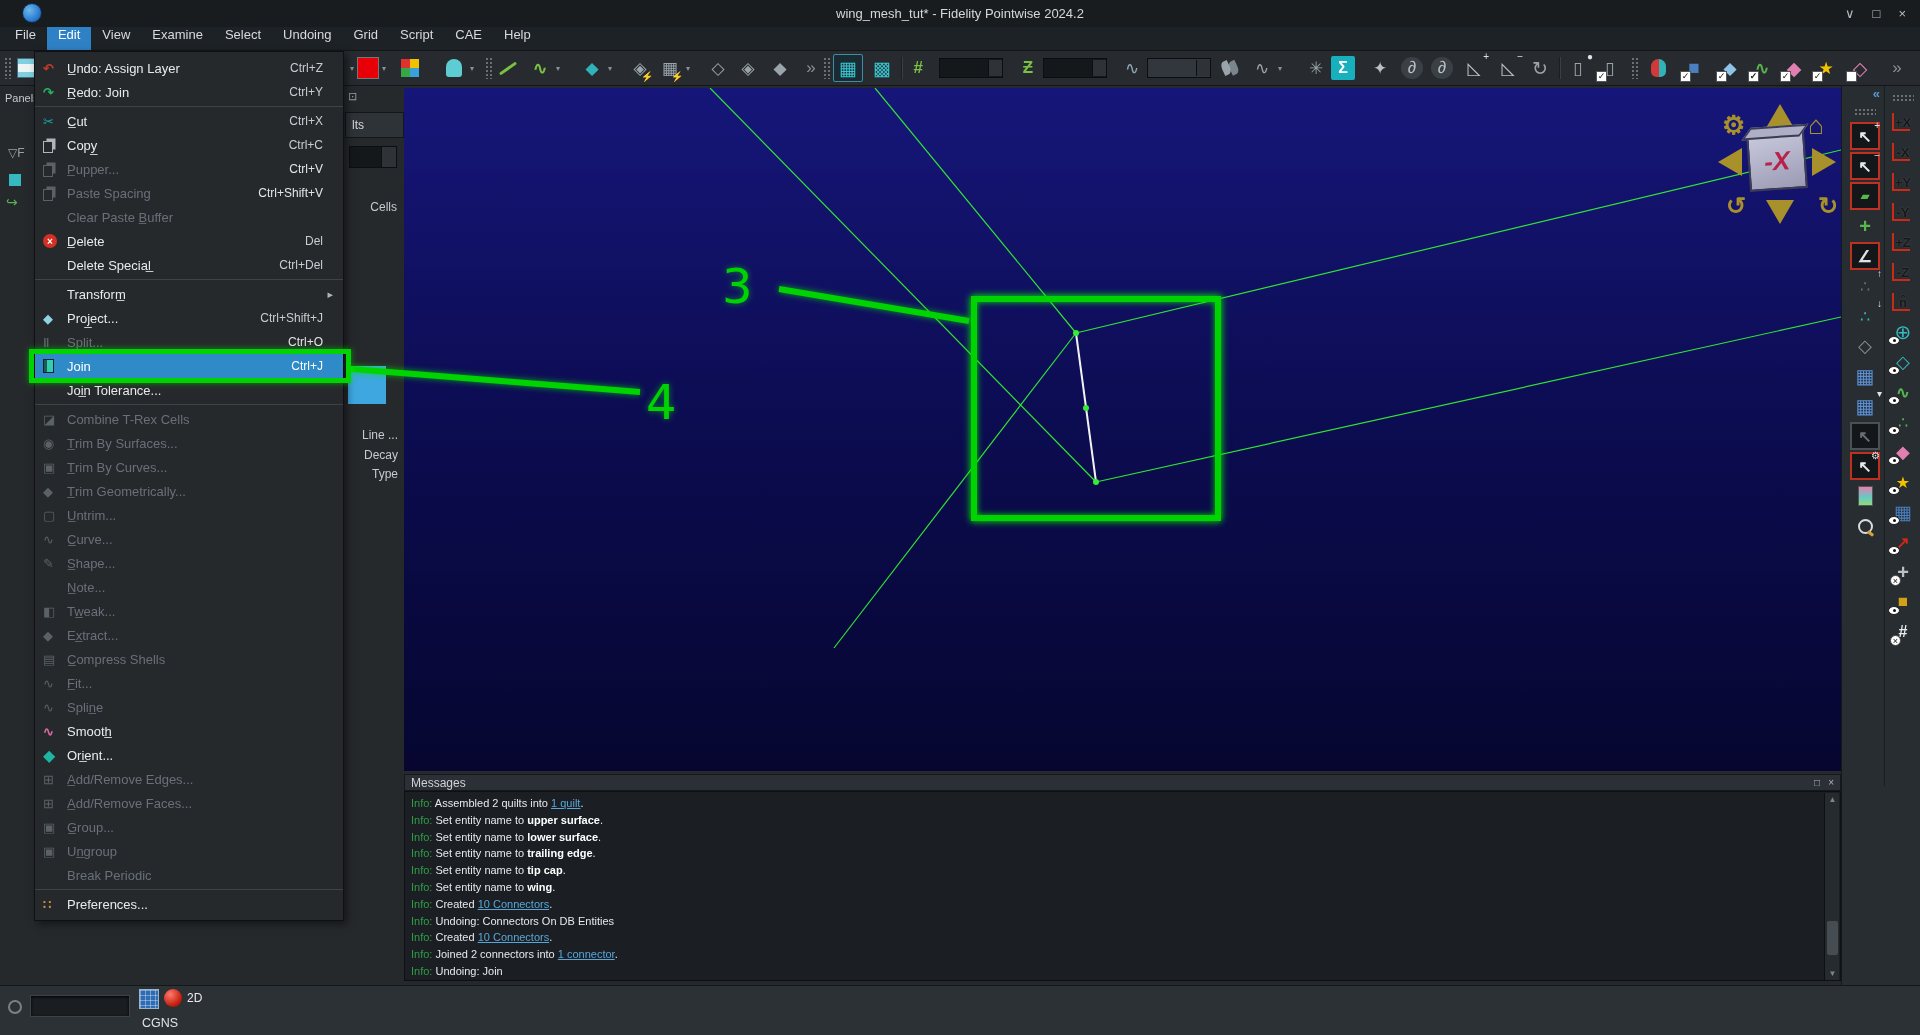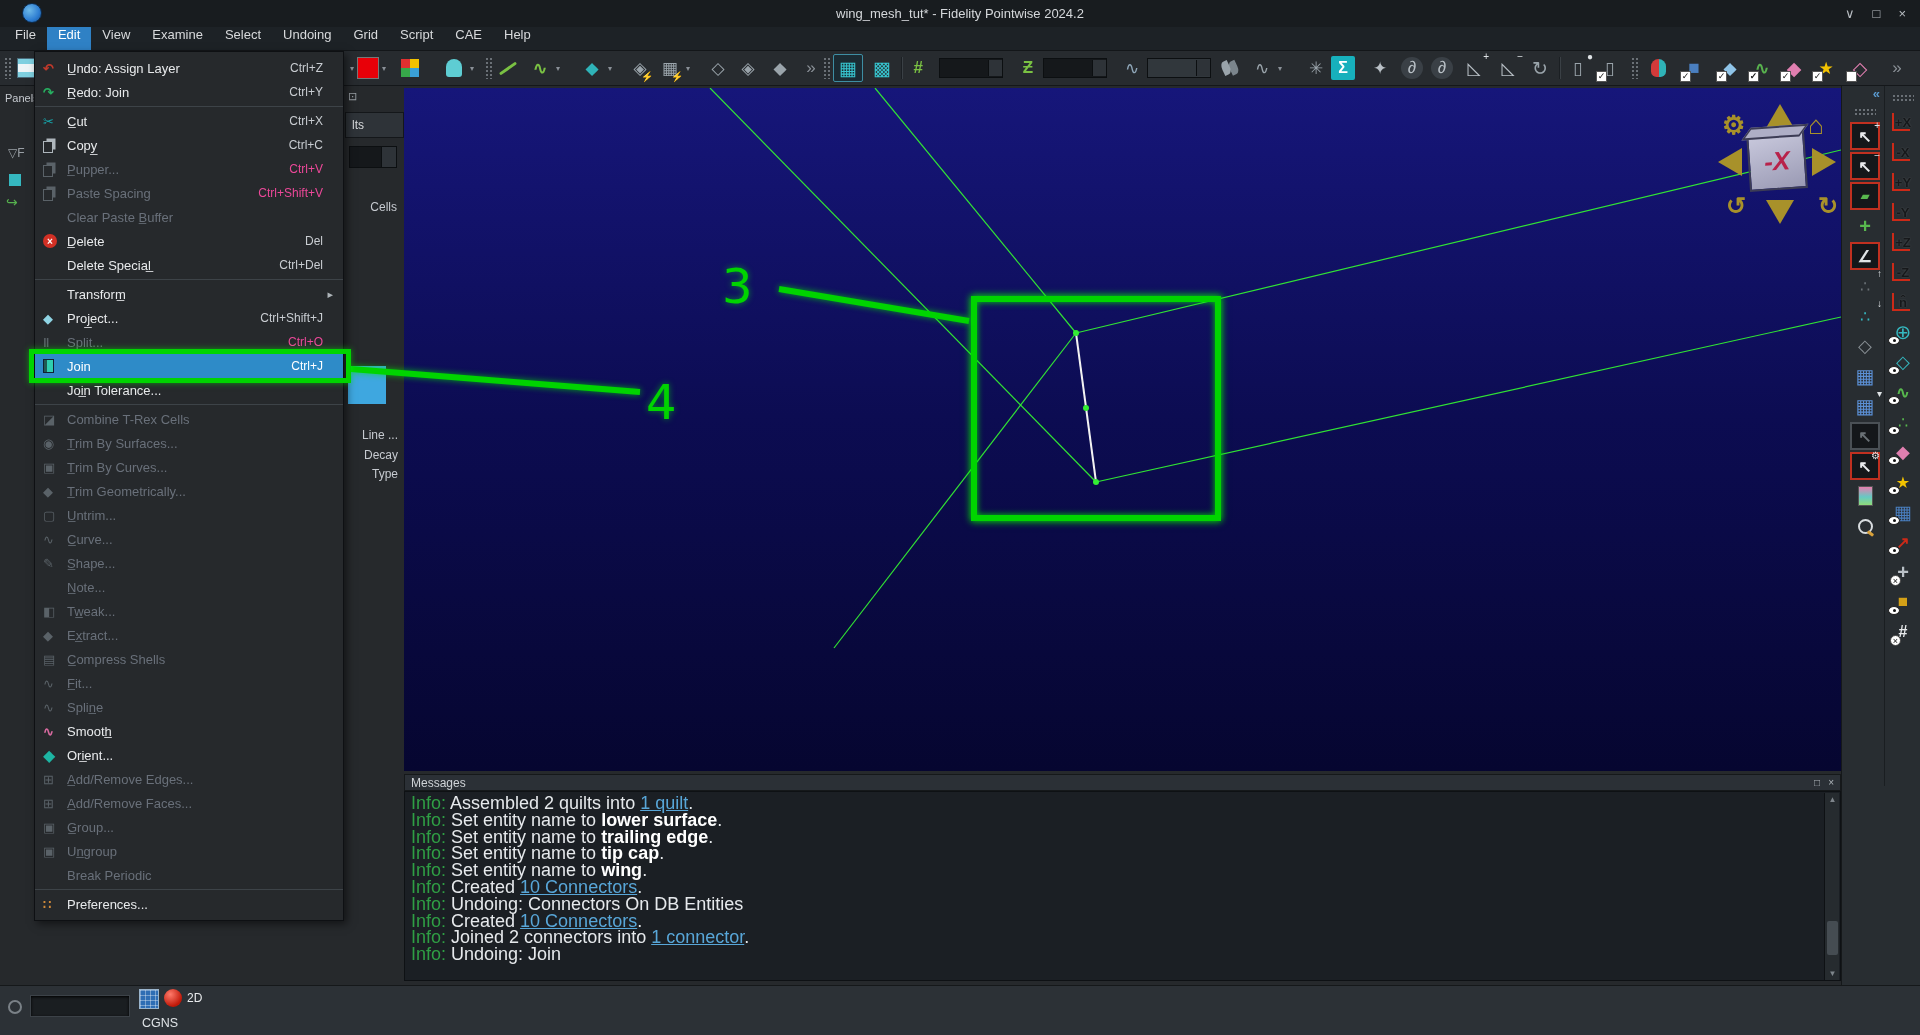--- a/index.html
+++ b/index.html
@@ -68,21 +68,21 @@
   
   .menu-panel { position:absolute; left:34px; top:51px; width:310px; background:#26292c; border:1px solid #0e1013;
        box-shadow:3px 3px 8px rgba(0,0,0,.5); z-index:40; padding:4px 0; }
   .mi { height:24px; display:flex; align-items:center; padding:0 10px 0 8px; font-size:13px; color:#e8eaec; }
   .mi.disabled { color:#69707a; }
   .mi.highlighted { background:#2e8bc8; color:#ffffff; }
   .mi.sep-row { height:5px; padding:0; background:linear-gradient(#0000 2px, #3d4348 2px, #3d4348 3px, #0000 3px); }
   .mi-icon { width:24px; font-size:13px; display:flex; align-items:center; justify-content:flex-start; flex:none; }
   .mi-label { flex:1; white-space:nowrap; }
   .mi-short { font-size:12px; color:#c9cdd2; }
-  .mi.disabled .mi-short { color:#ec4899; }
+  .mi.disabled .mi-short { color:#e5e5e5; }
   .mi.highlighted .mi-short { color:#ffffff; }
   .mi-arrow { width:10px; font-size:11px; color:#aeb5ba; text-align:right; }
   .mi-icon.delcirc .mi-g { width:14px; height:14px; background:#d23025; color:#fff; border-radius:50%; font-size:10px; font-weight:bold;
        display:flex; align-items:center; justify-content:center; }
   .mi-icon.joinicon .mi-g { width:11px; height:14px; background:linear-gradient(90deg,#1f5a54 34%, #2fcfb0 34%); color:transparent; border:1px solid #123; }
   .mi-icon.pages .mi-g { width:10px; height:12px; border:1.5px solid currentColor; box-shadow:3px -3px 0 -0.5px currentColor; color:inherit; font-size:0; margin-top:3px; }
 
   
   .viewport { position:absolute; left:404px; top:88px; width:1437px; height:683px;
        background:linear-gradient(180deg, #16167a 0%, #0c0c52 48%, #060630 100%); overflow:hidden; }
@@ -92,21 +92,21 @@
   .vc-cube { position:absolute; left:1344px; top:44px; width:58px; height:58px; transform:rotate(-4deg);
        background:linear-gradient(165deg,#c9c9dd,#9a9ab4); border:2px solid #3c3c55; display:flex; align-items:center; justify-content:center; }
   .vc-cube .face { color:#b8224a; font-size:26px; font-weight:bold; font-style:italic; }
   .vc-cube::before { content:""; position:absolute; left:-2px; top:-8px; width:100%; height:8px; background:#aeaec6; border:2px solid #3c3c55; transform:skewX(-40deg); }
 
   
   .msg-header { position:absolute; left:404px; top:774px; width:1437px; height:17px; background:#2b3036; border:1px solid #15181a;
        display:flex; align-items:center; font-size:12px; color:#cfd3d7; padding:0 6px; }
   .msg-hicons { margin-left:auto; display:flex; gap:8px; font-size:10px; color:#aeb5ba; }
   .msg-body { position:absolute; left:404px; top:791px; width:1437px; height:190px; background:#1b1f24; border:1px solid #0e1114; overflow:hidden; }
-  .msg-lines { padding:3px 6px 0 6px; font-size:18px; line-height:16.8px; color:#e6e9ec; }
+  .msg-lines { padding:3px 6px 0 6px; font-size:11px; line-height:16.8px; color:#e6e9ec; }
   .msg-prefix { color:#2f9e44; }
   .seg-b { font-weight:bold; color:#ffffff; }
   .seg-l { color:#58a6d8; text-decoration:underline; }
   .msg-scroll { position:absolute; right:1px; top:1px; width:15px; height:188px; background:#262b2f; border-left:1px solid #0e1114; }
   .msg-scroll .arr { position:absolute; left:0; width:15px; height:14px; color:#7e858b; font-size:8px; text-align:center; line-height:14px; }
   .msg-thumb { position:absolute; left:2px; top:128px; width:11px; height:34px; background:#454c52; border-radius:2px; }
 
   
   .rdock { position:absolute; left:1841px; top:86px; width:79px; height:949px; background:#282d31; border-left:1px solid #15181a; }
   .rcol { position:absolute; top:0; display:flex; flex-direction:column; align-items:center; }
@@ -468,20 +468,23 @@
       <span>×</span>
     </span>
   </div>
   <div class="msg-body">
     <div class="msg-lines">
 
     <div class="msg-line">
           <span class="msg-prefix">Info:</span><span class="segs"><span class="seg seg-n"> Assembled 2 quilts into </span><span class="seg seg-l">1 quilt</span><span class="seg seg-n">.</span></span>
         </div>
         <div class="msg-line">
+          <span class="msg-prefix">Info:</span><span class="segs"><span class="seg seg-n"> Set entity name to </span><span class="seg seg-b">upper surface</span><span class="seg seg-n">.</span></span>
+        </div>
+        <div class="msg-line">
           <span class="msg-prefix">Info:</span><span class="segs"><span class="seg seg-n"> Set entity name to </span><span class="seg seg-b">lower surface</span><span class="seg seg-n">.</span></span>
         </div>
         <div class="msg-line">
           <span class="msg-prefix">Info:</span><span class="segs"><span class="seg seg-n"> Set entity name to </span><span class="seg seg-b">trailing edge</span><span class="seg seg-n">.</span></span>
         </div>
         <div class="msg-line">
           <span class="msg-prefix">Info:</span><span class="segs"><span class="seg seg-n"> Set entity name to </span><span class="seg seg-b">tip cap</span><span class="seg seg-n">.</span></span>
         </div>
         <div class="msg-line">
           <span class="msg-prefix">Info:</span><span class="segs"><span class="seg seg-n"> Set entity name to </span><span class="seg seg-b">wing</span><span class="seg seg-n">.</span></span>

